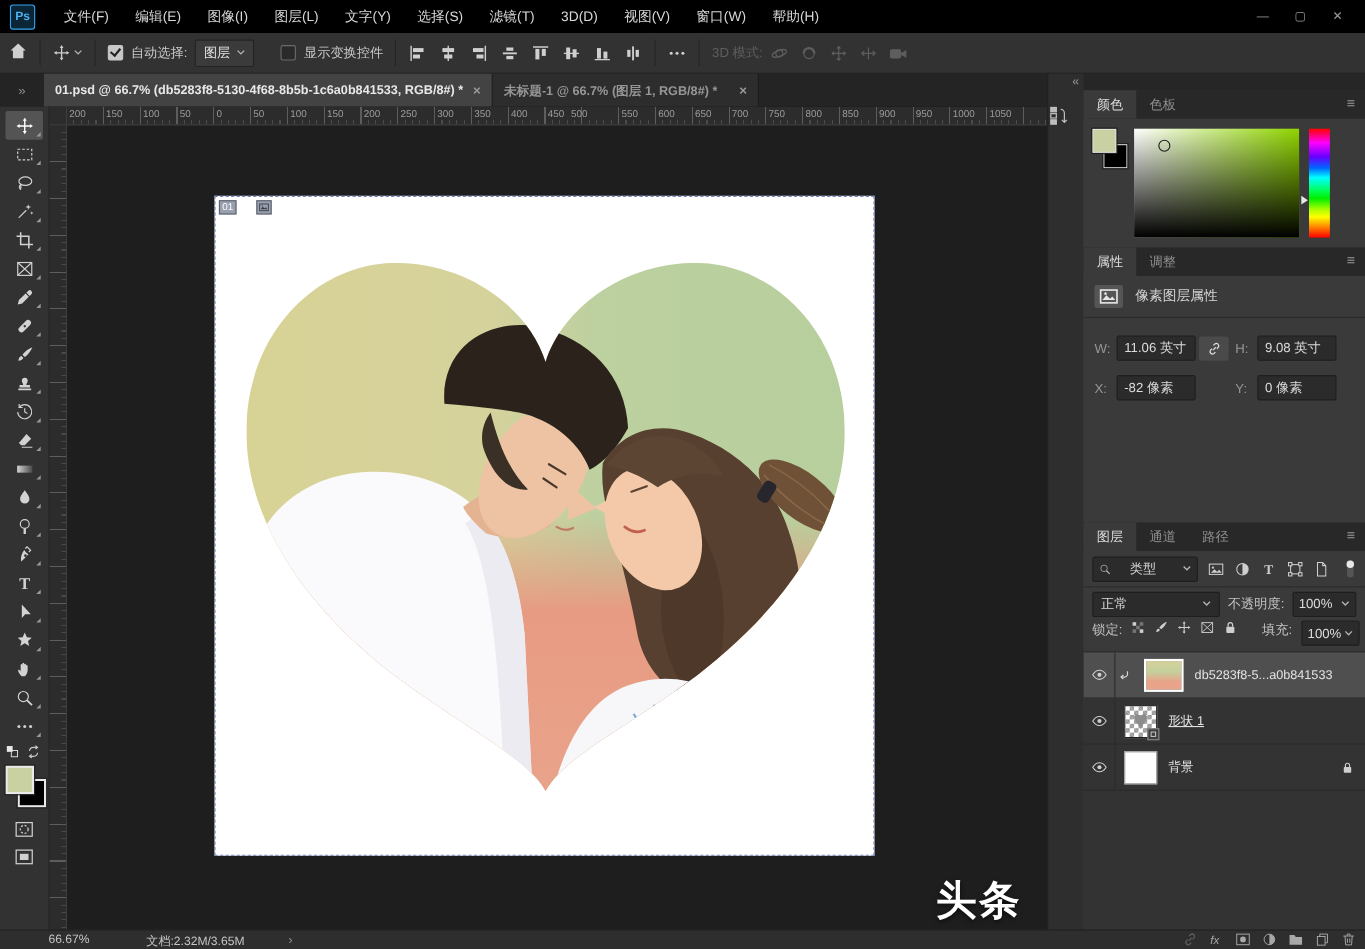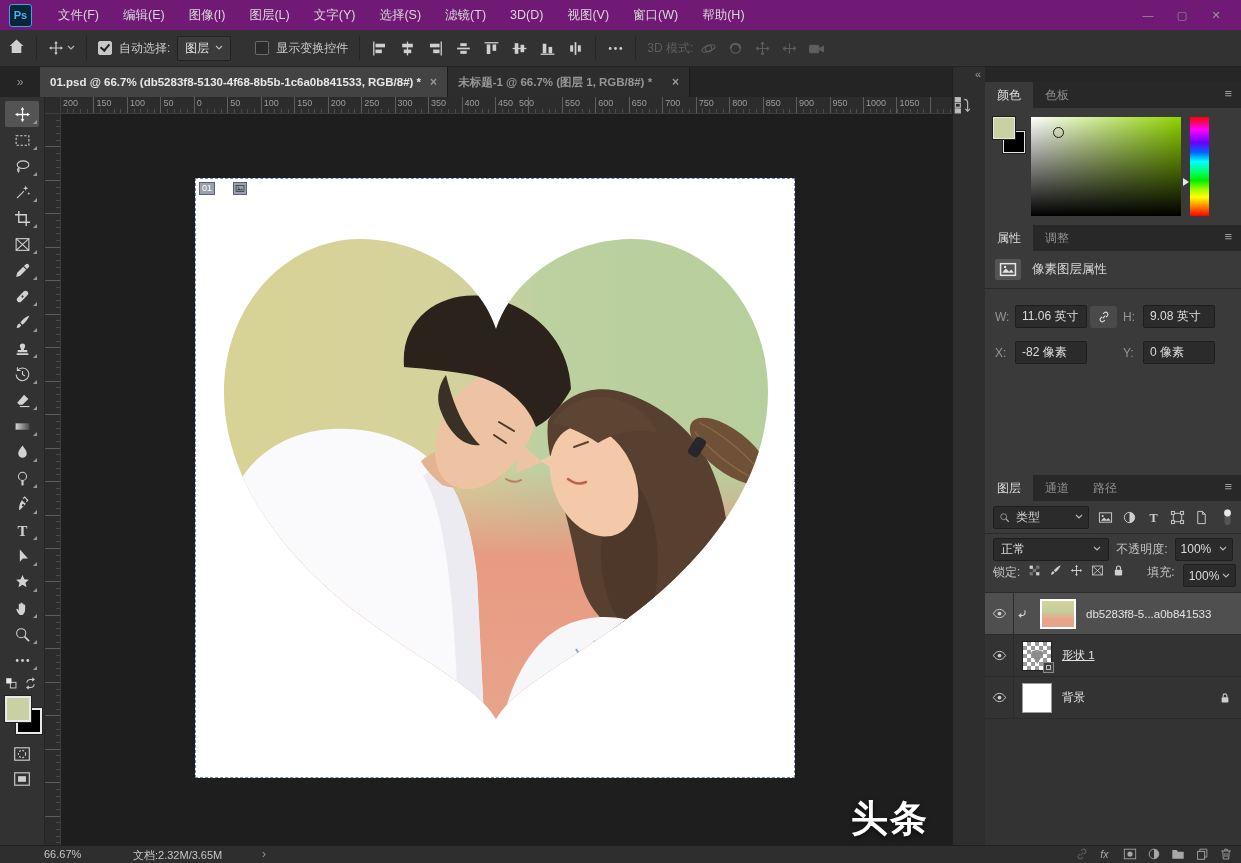--- a/index.html
+++ b/index.html
@@ -4,21 +4,21 @@
 <style>
   html,body{margin:0;padding:0;background:#111;}
   #app{position:relative;width:1241px;height:863px;overflow:hidden;background:#1e1e1e;
        font-family:"Liberation Sans","DejaVu Sans",sans-serif;color:#d4d4d4;font-size:12px;
        -webkit-user-select:none;user-select:none;}
   .abs{position:absolute;}
   svg{display:block;width:100%;height:100%;}
   .icw{display:inline-flex;width:16px;height:16px;flex:none;}
 
   
-  #menubar{left:0;top:0;width:1241px;height:30px;background:#701a75;border-bottom:2px solid #ffffff;display:flex;align-items:center;}
+  #menubar{left:0;top:0;width:1241px;height:30px;background:#000000;border-bottom:2px solid #ffffff;display:flex;align-items:center;}
   #ps-logo{width:21px;height:21px;margin:0 14px 0 9px;border:1px solid #36a3f0;border-radius:3px;background:#0a2636;
            color:#4ab2f5;font-size:11px;font-weight:bold;display:flex;align-items:center;justify-content:center;}
   .menu-item{padding:0 12px;line-height:30px;font-size:12.5px;color:#d8d8d8;cursor:default;}
   #win-controls{position:absolute;right:8px;top:0;display:flex;height:30px;}
   .win-btn{width:34px;text-align:center;line-height:30px;color:#989898;font-size:11px;}
 
   
   #optionsbar{left:0;top:30px;width:1241px;height:37px;background:#323232;border-bottom:1px solid #232323;
               display:flex;align-items:center;padding-left:8px;box-sizing:border-box;gap:7px;}
   .vsep{width:1px;height:24px;background:#252525;margin:0 4px;flex:none;}
@@ -123,21 +123,21 @@
   .pf-label{color:#969696;font-size:12px;}
   .pf-box{height:21px;background:#2b2b2b;border:1px solid #1e1e1e;border-radius:2px;color:#dcdcdc;font-size:12px;
           display:flex;align-items:center;padding:0 6px;}
   #link-btn{width:27px;height:22px;background:#4a4a4a;border-radius:3px;color:#ddd;display:flex;align-items:center;justify-content:center;margin-left:3px;}
   #link-btn .icw{width:14px;height:14px;}
 
   
   #layers-panel{top:408px;height:370px;}
   #layers-body{height:344px;display:flex;flex-direction:column;}
   #filter-row{height:32px;display:flex;align-items:center;gap:9px;padding:0 8px;border-bottom:1px solid #2b2b2b;}
-  #filter-select{width:84px;height:21px;background:#2b2b2b;border:1px solid #1e1e1e;border-radius:2px;display:flex;align-items:center;gap:6px;padding:0 5px;color:#d6d6d6;}
+  #filter-select{width:84px;height:21px;background:#2b2b2b;border:1px solid #1e1e1e;border-radius:2px;display:flex;align-items:center;gap:17px;padding:0 5px;color:#d6d6d6;}
   #filter-select .icw{width:11px;height:11px;color:#b5b5b5;}
   #filter-select .chev{margin-left:auto;}
   #filter-icons{display:flex;gap:9px;align-items:center;color:#cfcfcf;}
   #filter-icons .icw{width:15px;height:15px;}
   #filter-toggle{margin-left:auto;width:11px;height:18px;color:#ddd;}
   #blend-row{height:30px;display:flex;align-items:center;gap:7px;padding:0 8px;}
   #blend-select{width:108px;height:21px;background:#2b2b2b;border:1px solid #1e1e1e;border-radius:2px;display:flex;align-items:center;padding:0 7px;color:#dcdcdc;}
   #blend-select .chev{margin-left:auto;}
   .small-label{color:#c3c3c3;font-size:12px;white-space:nowrap;}
   .val-box{width:50px;height:21px;background:#2b2b2b;border:1px solid #1e1e1e;border-radius:2px;display:flex;align-items:center;padding:0 5px;color:#dcdcdc;gap:3px;}

